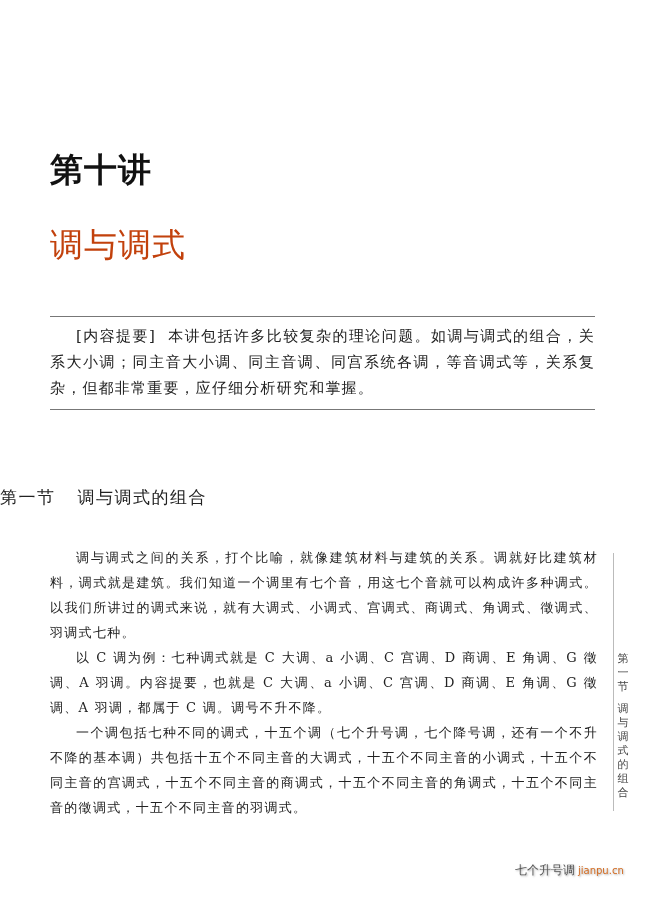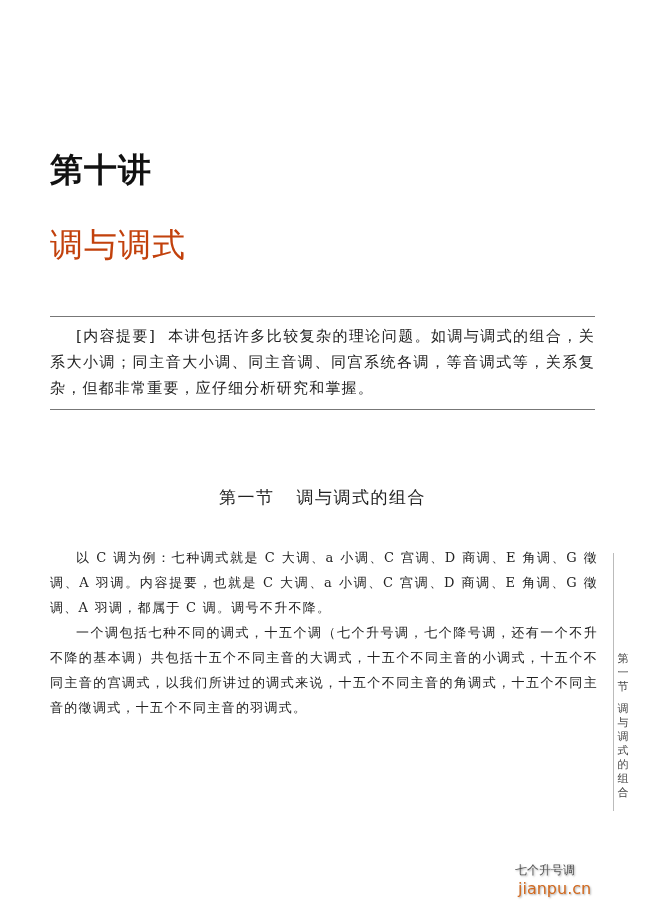--- a/index.html
+++ b/index.html
@@ -19,21 +19,21 @@
     }
     .summary {
       position: absolute; left: 50px; top: 316px; width: 545px;
       border-top: 1px solid #777; border-bottom: 1px solid #777;
       padding: 6px 0 8px 0;
       font-size: 15px; line-height: 26px; letter-spacing: 1.2px; color: #222;
       text-align: justify;
     }
     .summary .label { margin-left: 26px; margin-right: 12px; }
     .section-title {
-      position: absolute; left: 0; width: 645px; top: 486px; text-align: center;
+      position: absolute; left: 0; width: 645px; top: 486px; 
       font-family: "DejaVu Sans", sans-serif; font-size: 17px; color: #222; letter-spacing: 1.5px;
     }
     .section-title .gap { display: inline-block; width: 22px; }
     .body-text {
       position: absolute; left: 50px; top: 545px; width: 548px;
       font-size: 13px; line-height: 25px; letter-spacing: 1.3px; color: #222; text-align: justify;
     }
     .body-text p { margin: 0; text-indent: 26px; }
     .side-rule {
       position: absolute; left: 613px; top: 553px; width: 1px; height: 258px; background: #bbb;
@@ -43,39 +43,40 @@
       font-family: "DejaVu Sans", sans-serif; font-size: 11px; line-height: 14px; color: #444;
       text-align: center;
     }
     .running-head span { display: block; }
     .running-head .gap { height: 8px; }
     .watermark {
       position: absolute; left: 515px; top: 862px;
       font-family: "DejaVu Sans", sans-serif; font-size: 12px; color: #555;
       text-shadow: 1px 1px 2px #aaa;
     }
-    .watermark .site { color: #d2691e; margin-left: 3px; font-size: 16px; }
+    .watermark .site { color: #d2691e; margin-left: 3px; font-size: 10px; }
   </style>
 </head>
 <body>
 
 <div class="chapter-num">第十讲</div>
 <div class="chapter-title">调与调式</div>
 
 <div class="summary">
   <span class="label">[内容提要]</span><span>本讲包括许多比较复杂的理论问题。如调与调式的组合，关系大小调；同主音大小调、同主音调、同宫系统各调，等音调式等，关系复杂，但都非常重要，应仔细分析研究和掌握。</span>
 </div>
 
 <div class="section-title">
   <span>第一节</span><span class="gap"></span><span>调与调式的组合</span>
 </div>
 
 <div class="body-text">
+  <p>调与调式之间的关系，打个比喻，就像建筑材料与建筑的关系。调就好比建筑材料，调式就是建筑。我们知道一个调里有七个音，用这七个音就可以构成许多种调式。以我们所讲过的调式来说，就有大调式、小调式、宫调式、商调式、角调式、徵调式、羽调式七种。</p>
   <p>以 C 调为例：七种调式就是 C 大调、a 小调、C 宫调、D 商调、E 角调、G 徵调、A 羽调。内容提要，也就是 C 大调、a 小调、C 宫调、D 商调、E 角调、G 徵调、A 羽调，都属于 C 调。调号不升不降。</p>
-  <p>一个调包括七种不同的调式，十五个调（七个升号调，七个降号调，还有一个不升不降的基本调）共包括十五个不同主音的大调式，十五个不同主音的小调式，十五个不同主音的宫调式，以我们所讲过的调式来说，十五个不同主音的角调式，十五个不同主音的徵调式，十五个不同主音的羽调式。</p>
+  <p>一个调包括七种不同的调式，十五个调（七个升号调，七个降号调，还有一个不升不降的基本调）共包括十五个不同主音的大调式，十五个不同主音的小调式，十五个不同主音的宫调式，十五个不同主音的商调式，十五个不同主音的角调式，十五个不同主音的徵调式，十五个不同主音的羽调式。</p>
 </div>
 
 <div class="side-rule"></div>
 
 <div class="running-head">
   <span>第</span>
   <span>一</span>
   <span>节</span>
   <span class="gap"></span>
   <span>调</span>

